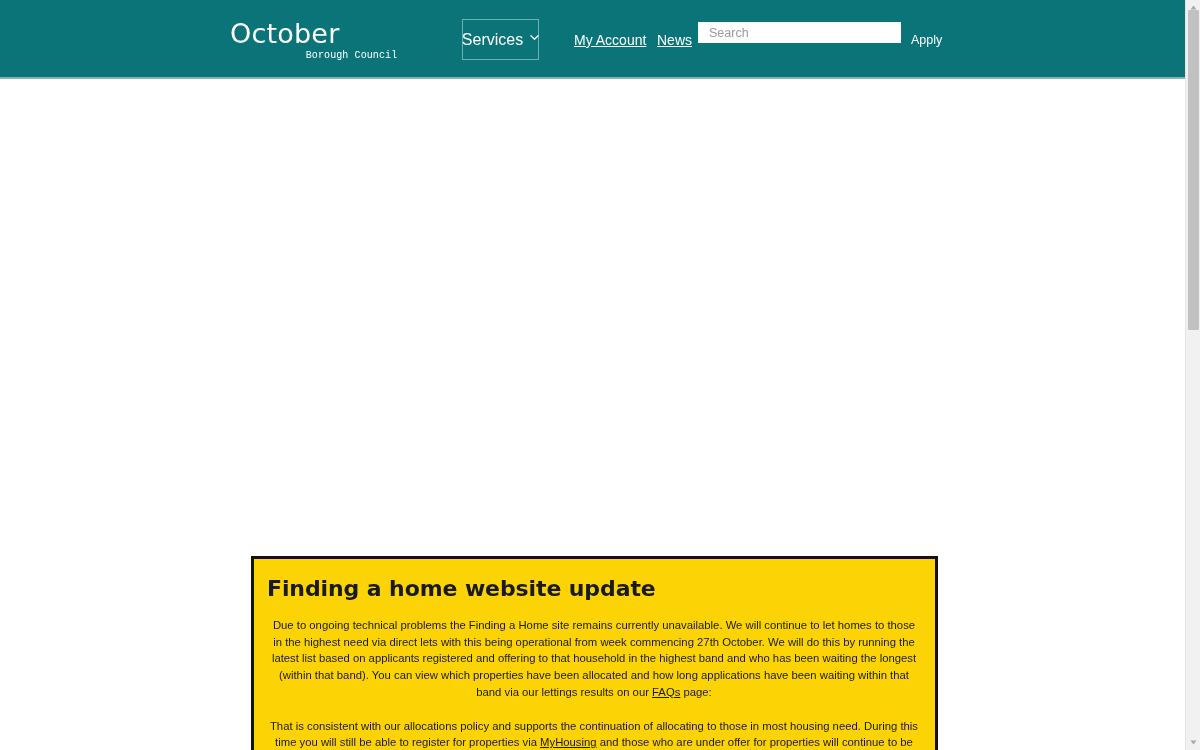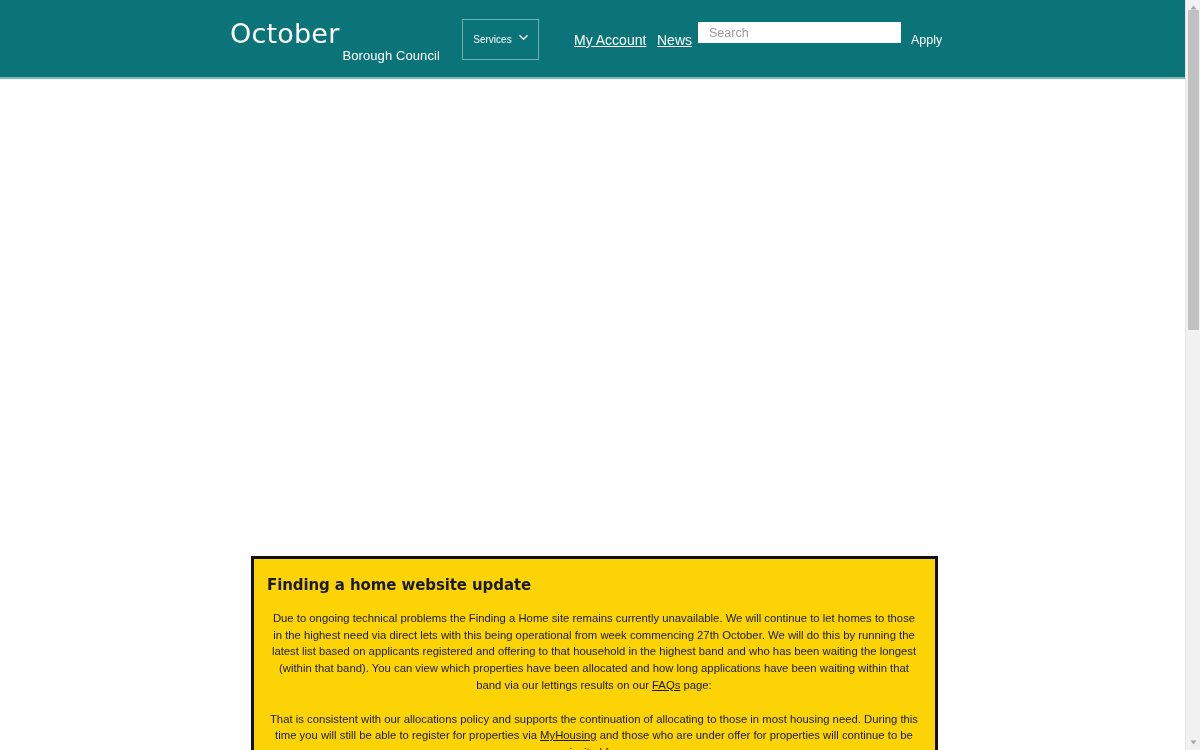--- a/index.html
+++ b/index.html
@@ -53,41 +53,41 @@
   }
   .logo-main {
     font-family: "DejaVu Sans", sans-serif;
     font-size: 27px;
     line-height: 28px;
     font-weight: 400;
     letter-spacing: 0.2px;
     color: #ffffff;
   }
   .logo-sub {
-    font-family: Liberation Sans, sans-serif;
-    font-size: 13px;
+    font-family: Liberation Mono, monospace;
+    font-size: 10px;
     line-height: 13px;
     letter-spacing: 0.1px;
     color: #ffffff;
-    text-align: right;
+    text-align: center;
     margin-top: 1px;
     margin-left: 33px;
   }
 
   
   .services-btn {
     position: absolute;
     left: 462px;
     top: 19px;
     width: 77px;
     height: 41px;
     border: 1px solid #6fb0b2;
     background: transparent;
     color: #ffffff;
-    font-size: 10px;
+    font-size: 16px;
     font-family: "Liberation Sans", sans-serif;
     display: flex;
     align-items: center;
     justify-content: center;
     gap: 7px;
     cursor: pointer;
     box-sizing: border-box;
     padding: 0;
   }
   .services-btn .chev {
@@ -163,21 +163,21 @@
     left: 251px;
     top: 0;
     width: 687px;
     background: #fcd406;
     border: 3px solid #111111;
     box-sizing: border-box;
     padding: 17px 14px 14px 13px;
   }
   .notice-title {
     font-family: "DejaVu Sans", sans-serif;
-    font-size: 15px;
+    font-size: 22px;
     font-weight: bold;
     color: #1a1a1a;
     margin: 0 0 16px 0;
     letter-spacing: -0.1px;
   }
   .notice-para {
     font-size: 11.3px;
     line-height: 16.7px;
     color: #1a1a1a;
     margin: 0 0 17px 0;

